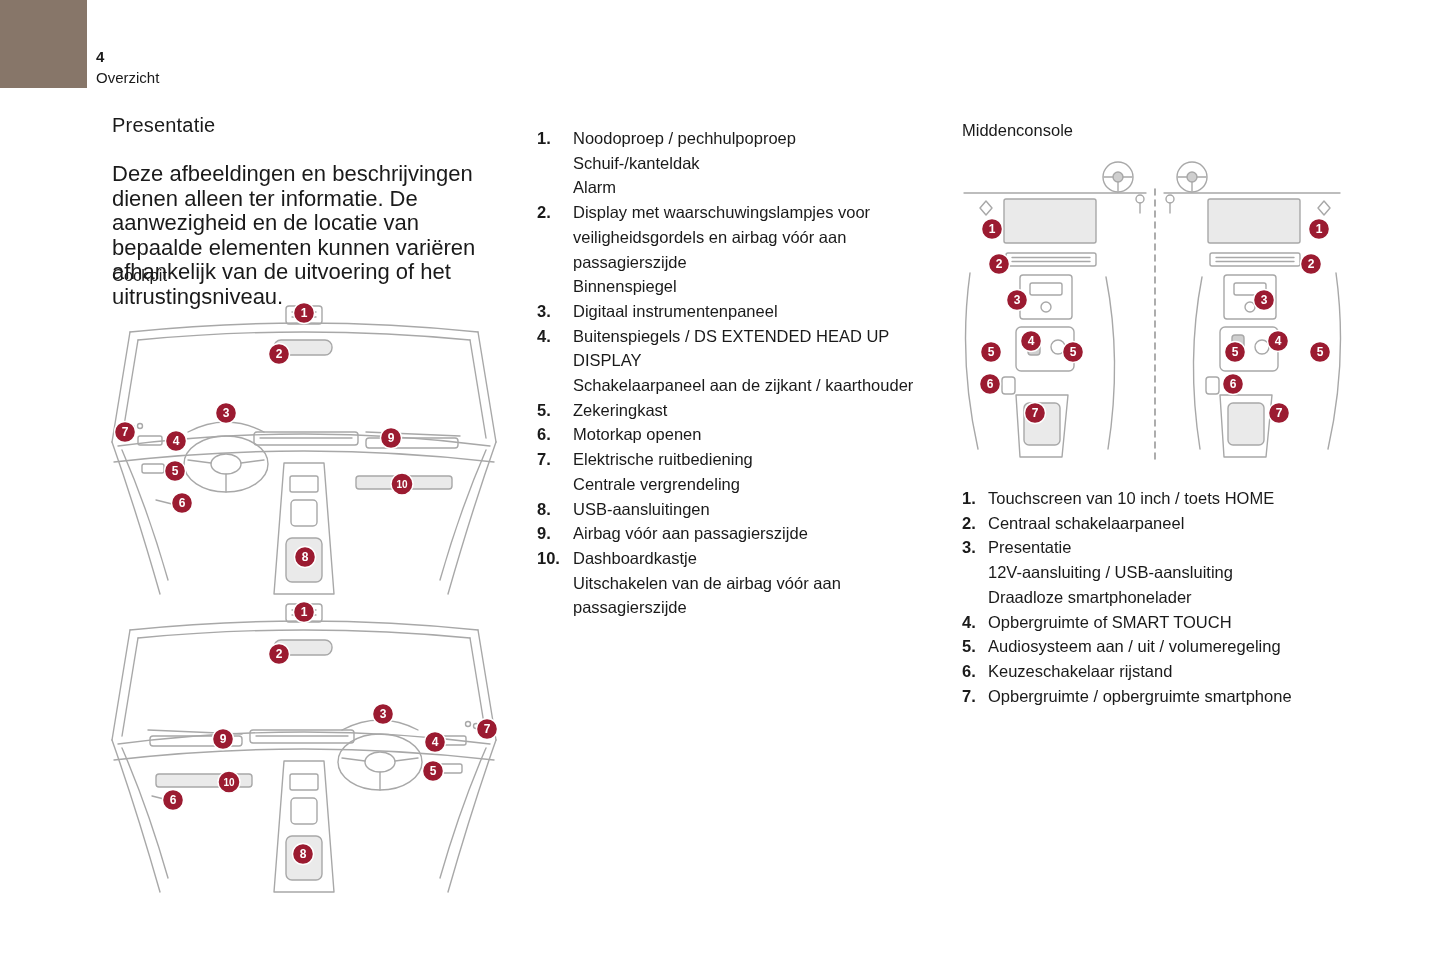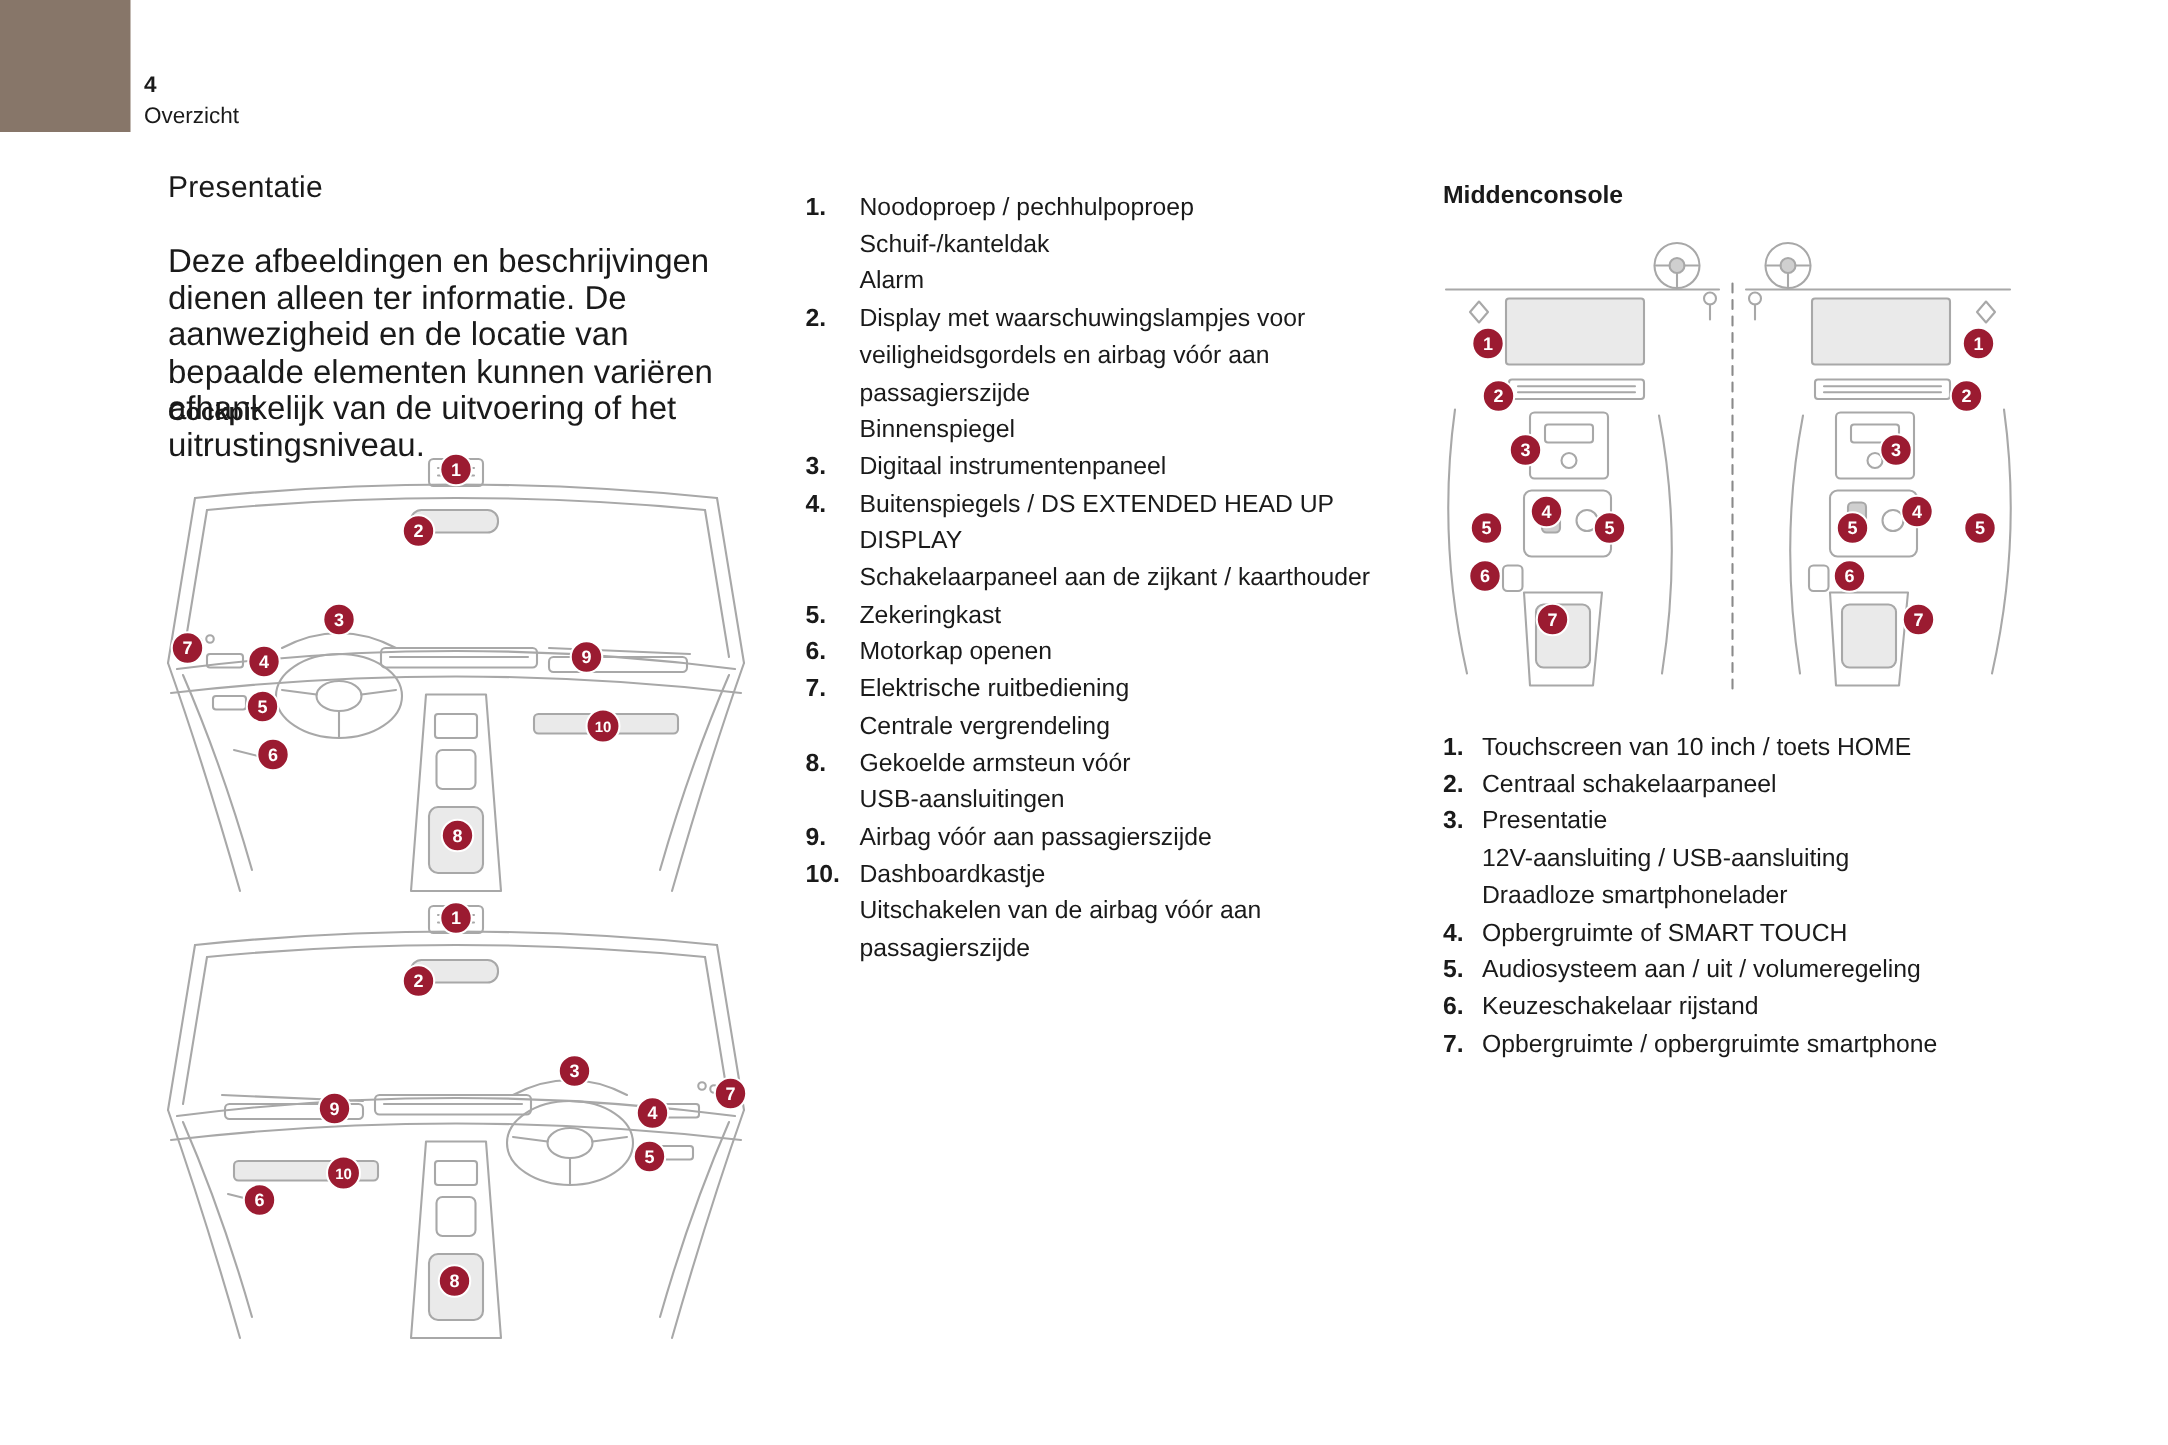--- a/index.html
+++ b/index.html
@@ -12,21 +12,21 @@
   html,body{background:#fff;}
   body{font-family:"Liberation Sans","DejaVu Sans",sans-serif;color:var(--ink);}
   .page{position:relative;width:1445px;height:963px;background:#fff;overflow:hidden;}
 
   .corner{position:absolute;left:0;top:0;width:87px;height:88px;background:var(--corner);}
   .pagenum{position:absolute;left:96px;top:48px;font-size:15px;font-weight:700;}
   .section{position:absolute;left:96px;top:69px;font-size:15px;}
 
   .title{position:absolute;left:112px;top:114px;font-size:20px;font-weight:400;letter-spacing:.2px;}
   .intro{position:absolute;left:112px;top:162px;width:396px;font-size:22px;line-height:24.5px;}
-  .h-bold{position:absolute;font-size:16.5px;font-weight:700;}
+  .h-bold{position:absolute;font-size:16.5px;font-weight:400;}
   .cockpit-h{left:112px;top:266px;}
   .console-h{left:962px;top:121px;}
 
   .diagram{position:absolute;}
   .d-top{left:108px;top:300px;width:392px;height:300px;}
   .d-bottom{left:108px;top:598px;width:392px;height:300px;}
   .d-console{left:958px;top:155px;width:388px;height:328px;}
 
   .sketch path,.sketch rect,.sketch line,.sketch circle,.sketch ellipse{
     stroke:var(--sketch);fill:none;stroke-width:1.4;stroke-linecap:round;stroke-linejoin:round;}
@@ -440,21 +440,20 @@
     <div class="li">
       <span class="num">7.</span>
       <div class="txt">
         <span class="ln">Elektrische ruitbediening</span>
         <span class="ln">Centrale vergrendeling</span>
       </div>
     </div>
     <div class="li">
       <span class="num">8.</span>
       <div class="txt">
-        <span class="ln">Gekoelde armsteun vóór</span>
         <span class="ln">USB-aansluitingen</span>
       </div>
     </div>
     <div class="li">
       <span class="num">9.</span>
       <div class="txt">
         <span class="ln">Airbag vóór aan passagierszijde</span>
       </div>
     </div>
     <div class="li">

